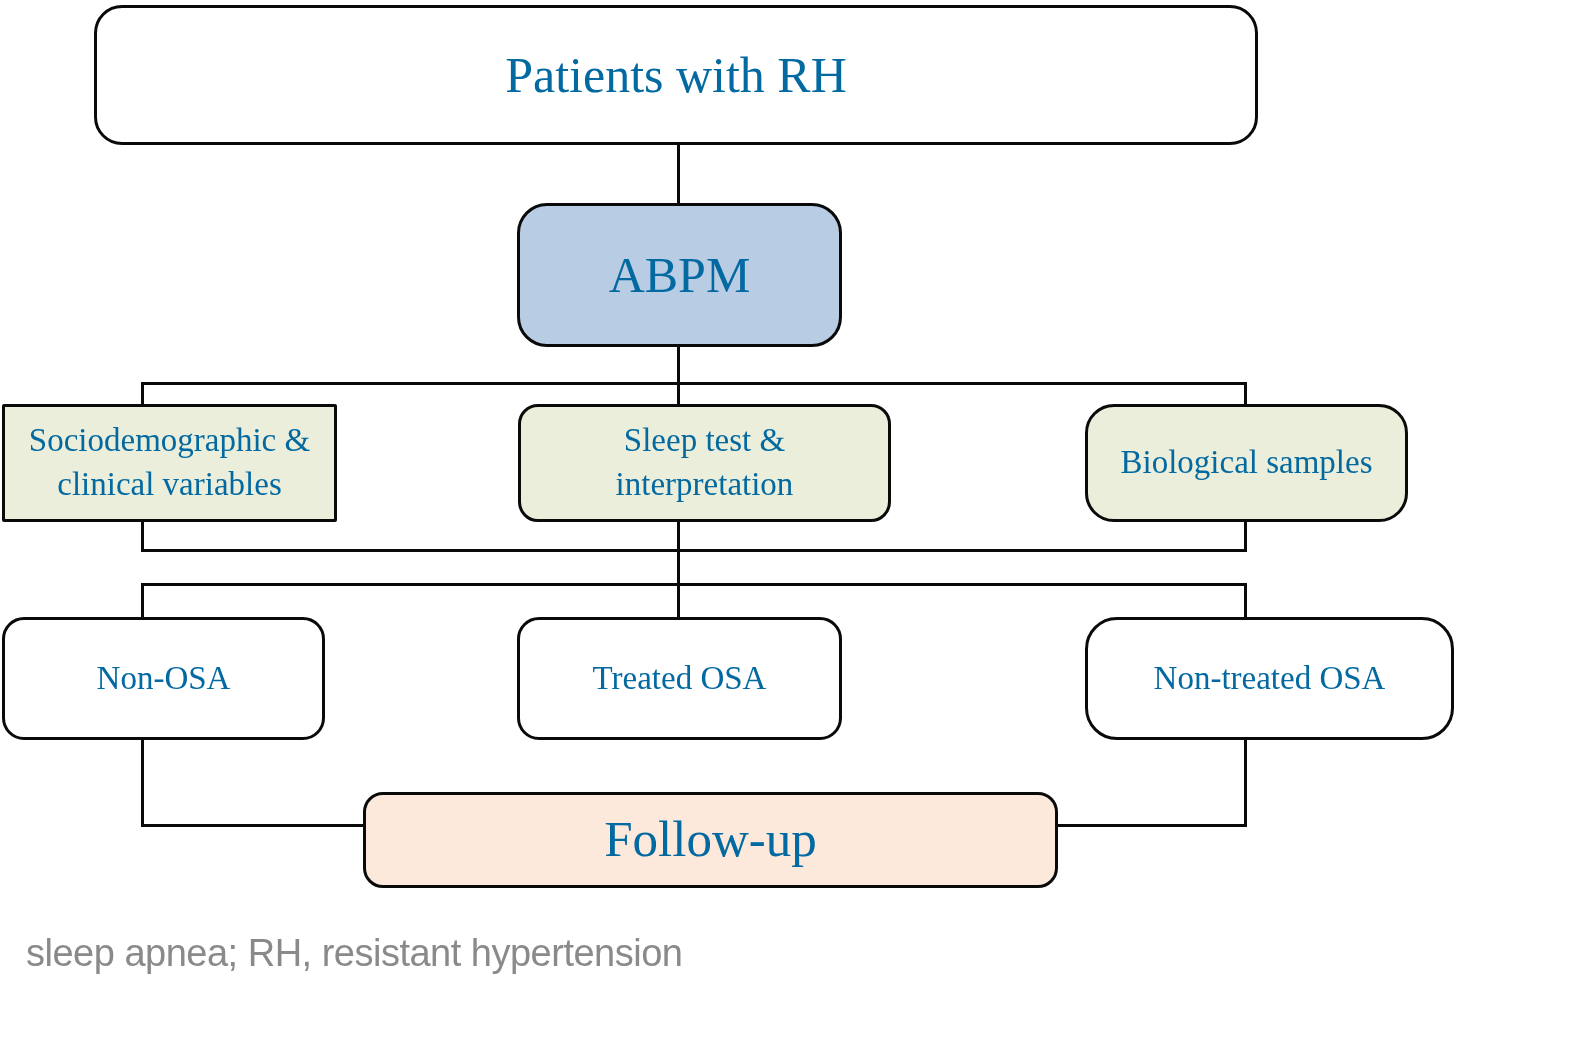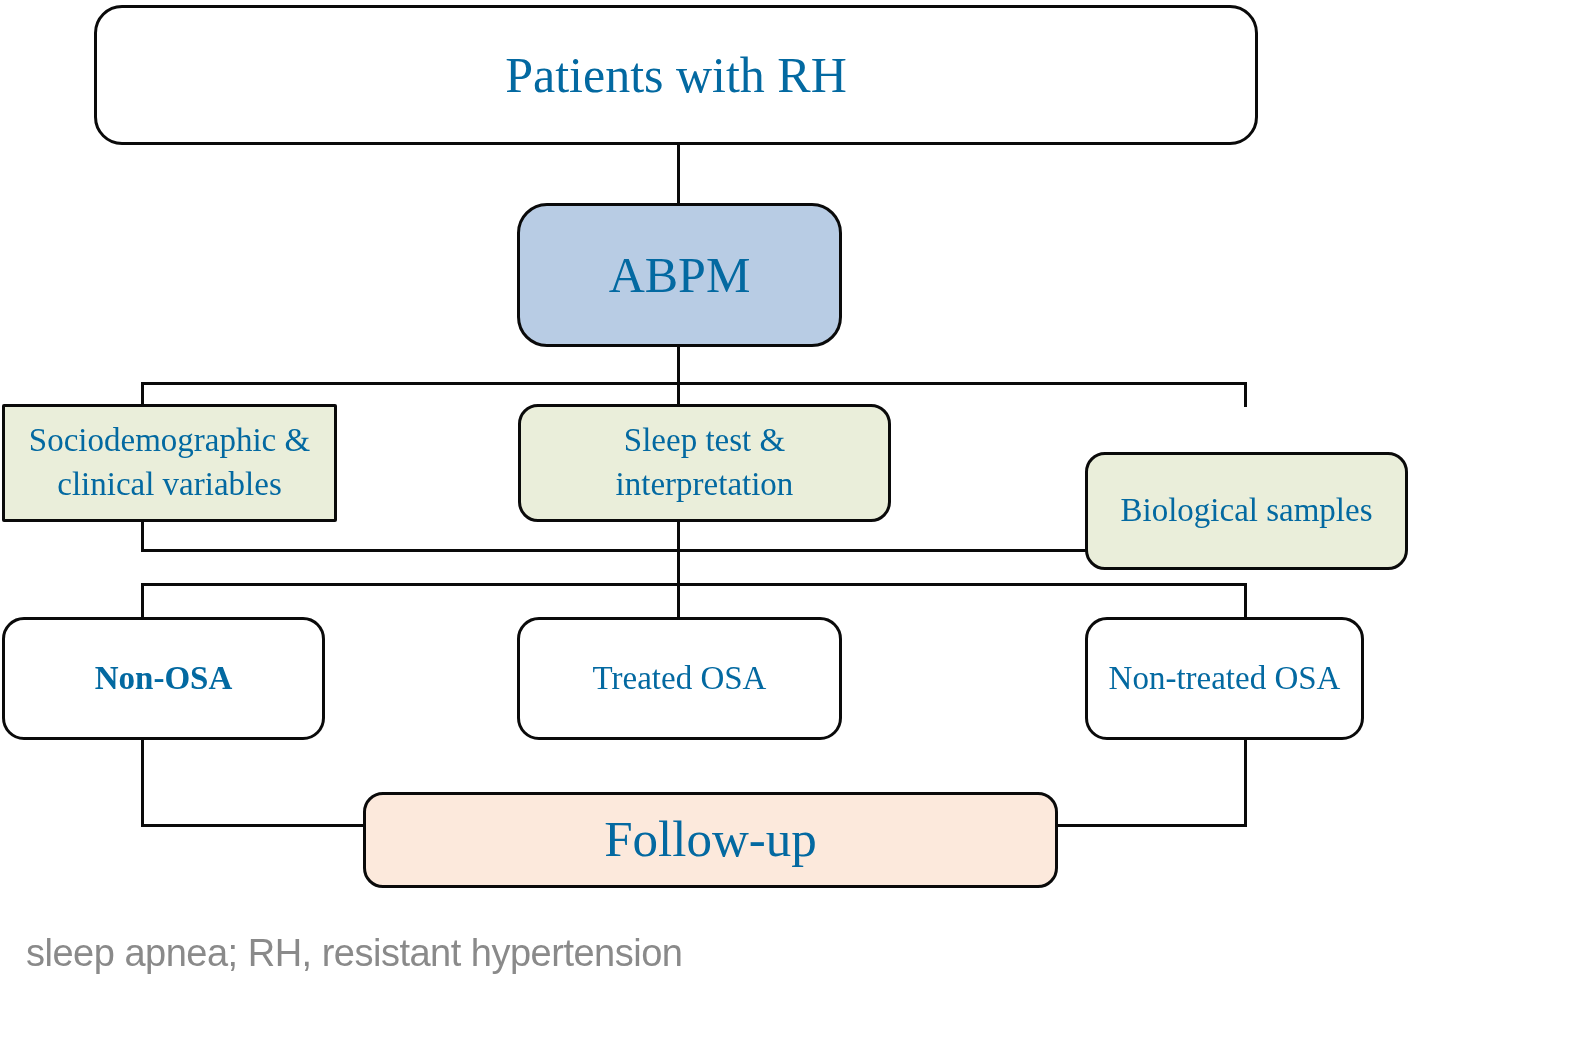--- a/index.html
+++ b/index.html
@@ -91,33 +91,33 @@
   <div class="box fill-green t-md" style="left:2px; top:404px; width:335px; height:118px; border-radius:2px;">
     <div>Sociodemographic &amp;</div>
     <div>clinical variables</div>
   </div>
 
   <div class="box fill-green t-md" style="left:518px; top:404px; width:373px; height:118px; border-radius:20px;">
     <div>Sleep test &amp;</div>
     <div>interpretation</div>
   </div>
 
-  <div class="box fill-green t-md" style="left:1085px; top:404px; width:323px; height:118px; border-radius:20px;margin-top:48px;">
+  <div class="box fill-green t-md" style="left:1085px; top:404px; width:323px; height:118px; border-radius:29px;">
     <span>Biological samples</span>
   </div>
 
-  <div class="box t-md" style="left:2px; top:617px; width:323px; height:123px; border-radius:22px;font-weight:bold;">
+  <div class="box t-md" style="left:2px; top:617px; width:323px; height:123px; border-radius:22px;">
     <span>Non-OSA</span>
   </div>
 
   <div class="box t-md" style="left:517px; top:617px; width:325px; height:123px; border-radius:22px;">
     <span>Treated OSA</span>
   </div>
 
-  <div class="box t-md" style="left:1085px; top:617px; width:279px; height:123px; border-radius:22px;align-items:center;">
+  <div class="box t-md" style="left:1085px; top:617px; width:369px; height:123px; border-radius:32px;align-items:center;">
     <span>Non-treated OSA</span>
   </div>
 
   <div class="box fill-peach t-lg" style="left:363px; top:792px; width:695px; height:96px; border-radius:20px;">
     <span>Follow-up</span>
   </div>
 
   <div class="note">
     <div>sleep apnea; RH, resistant hypertension</div>
   </div>

